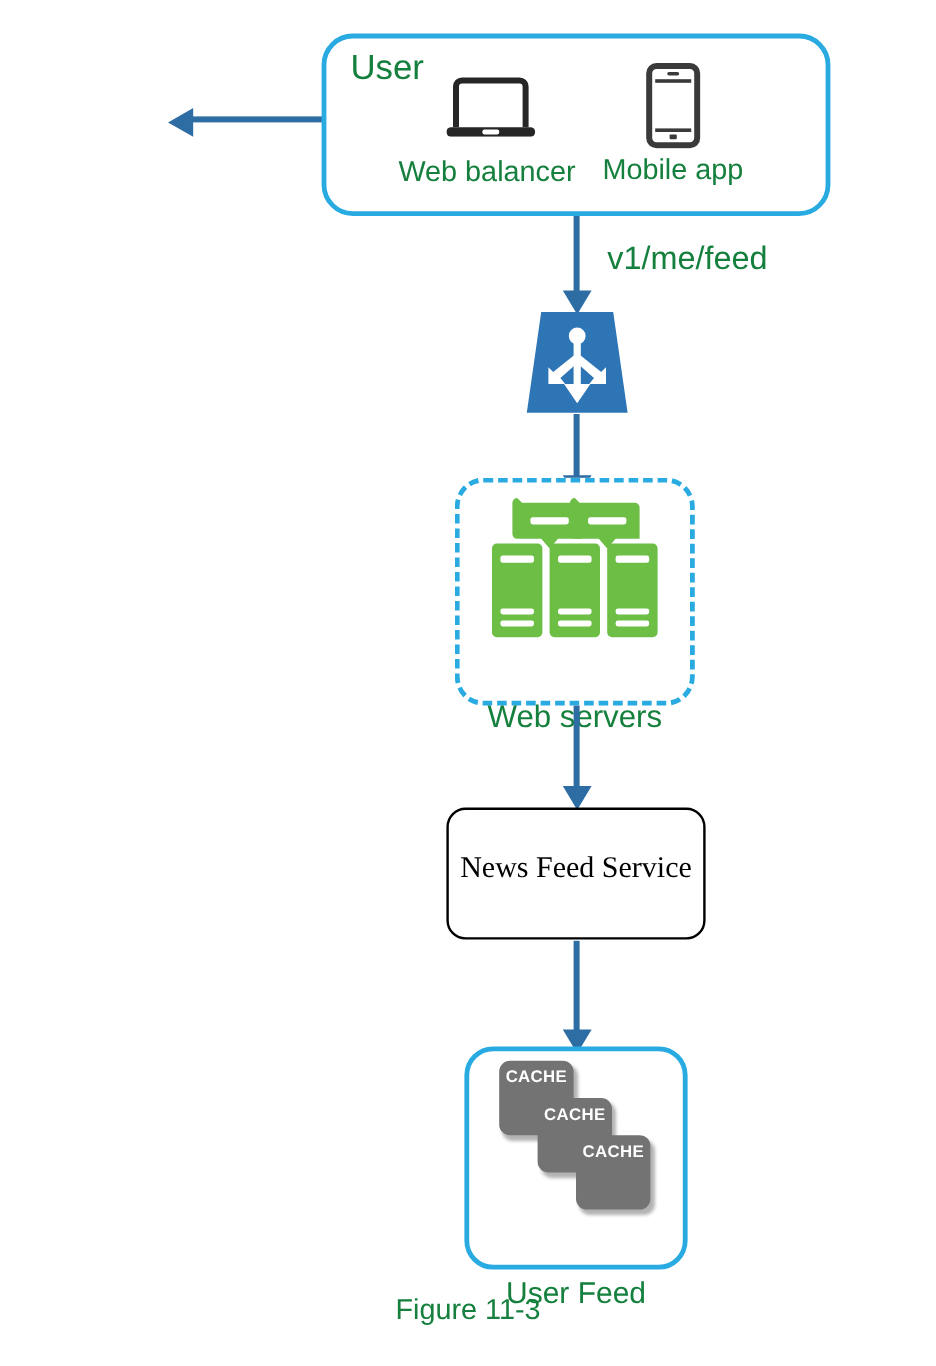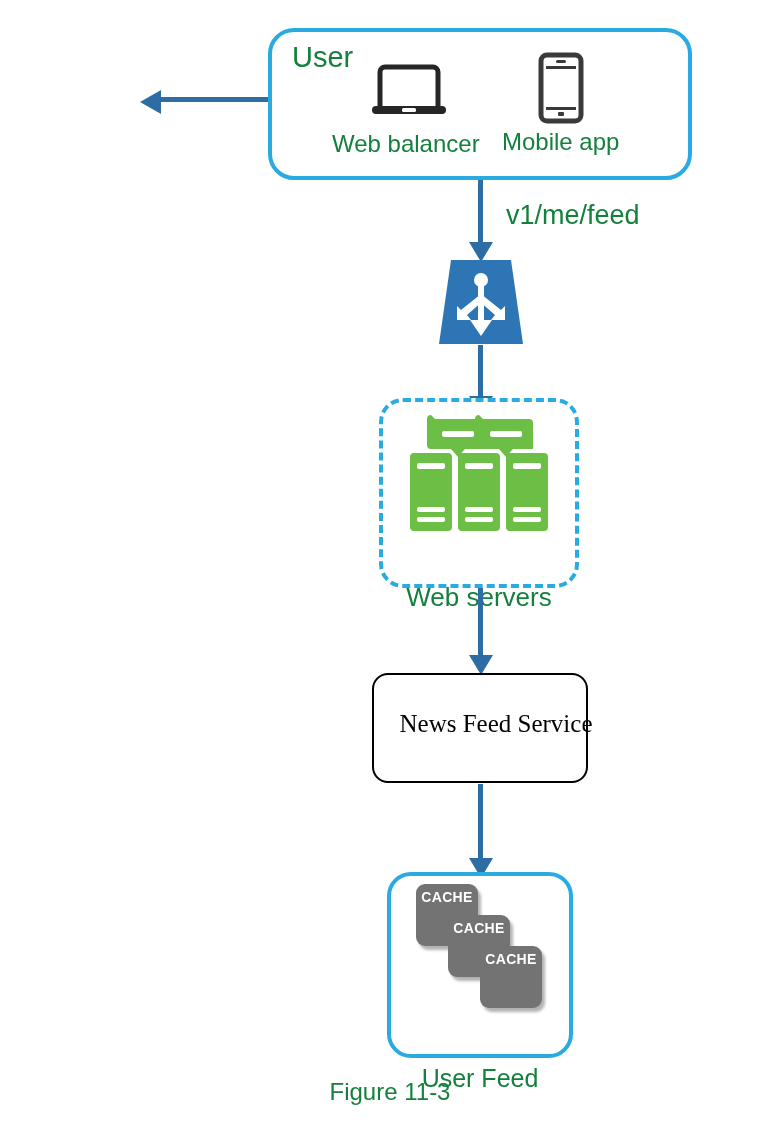--- a/index.html
+++ b/index.html
@@ -24,21 +24,20 @@
   .label {
     font-family: "Liberation Sans", sans-serif;
     color: #15803d;
     white-space: pre;
     line-height: 1.18;
   }
   .label-serif {
     font-family: "Liberation Serif", serif;
     color: #000000;
     white-space: pre;
-    margin-left: 16px;
   }
 
   
   #dns-node { left: 36px; top: 43px; width: 112px; height: 112px; }
   #dns-node svg { display: block; }
 
   
   #user-box {
     left: 268px; top: 28px;
     width: 424px; height: 152px;

